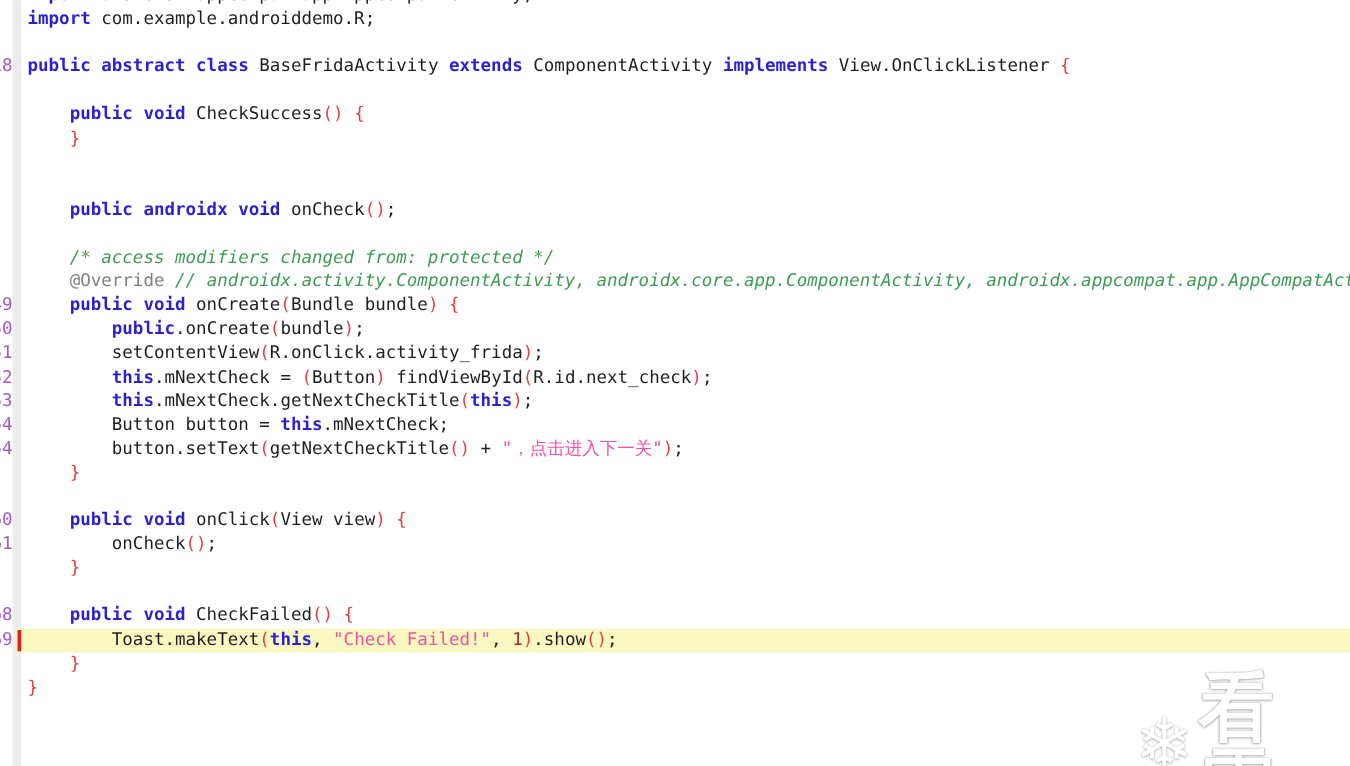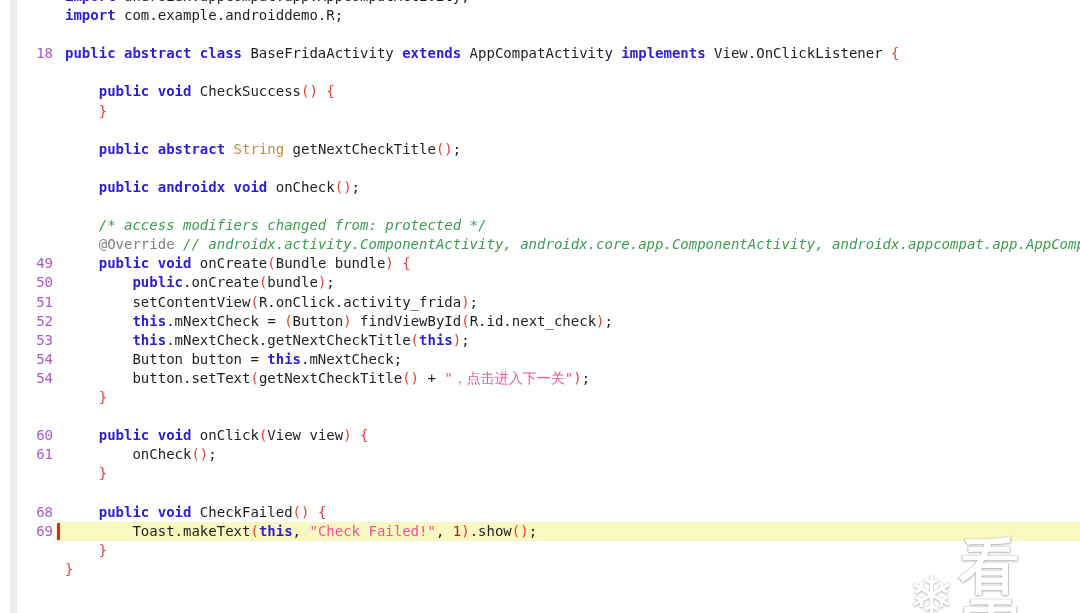--- a/index.html
+++ b/index.html
@@ -17,21 +17,20 @@
   .gutter-strip{
     position:absolute;left:10px;top:0;bottom:0;width:7px;
     background:var(--strip);z-index:0;
   }
   .code-area{
     position:absolute;left:0;right:0;top:-13px;z-index:1;
   }
   .line{
     height:19.1px;white-space:pre;padding-left:22px;position:relative;
     color:var(--pl);
-    margin-left:43px;
   }
   .line.hl{
     background:linear-gradient(to right, transparent 13px, var(--hl) 13px);
   }
   .line.hl::after{
     content:"";position:absolute;left:14px;top:1px;bottom:1px;width:3px;
     background:var(--marker);
   }
   .ln{
     position:absolute;left:10px;transform:translateX(-100%);
@@ -65,26 +64,25 @@
 </style>
 </head>
 <body>
 
 <div class="gutter-strip"></div>
 
 <div class="code-area" id="code-area">
     <div class="line"><span class="tk-kw">import</span><span class="tk-pl"> androidx.appcompat.app.AppCompatActivity;</span></div>
     <div class="line"><span class="tk-kw">import</span><span class="tk-pl"> com.example.androiddemo.R;</span></div>
     <div class="line"></div>
-    <div class="line"><span class="ln">18</span><span class="tk-kw">public abstract class</span><span class="tk-pl"> BaseFridaActivity </span><span class="tk-kw">extends</span><span class="tk-pl"> AppCompatActivity </span><span class="tk-kw">implements</span><span class="tk-pl"> View.OnClickListener </span><span class="tk-br">{</span></div>
+    <div class="line"><span class="ln">18</span><span class="tk-kw">public abstract class</span><span class="tk-pl"> BaseFridaActivity </span><span class="tk-kw">extends</span><span class="tk-pl"> ComponentActivity </span><span class="tk-kw">implements</span><span class="tk-pl"> View.OnClickListener </span><span class="tk-br">{</span></div>
     <div class="line"></div>
     <div class="line"><span class="tk-pl">    </span><span class="tk-kw">public void</span><span class="tk-pl"> CheckSuccess</span><span class="tk-br">()</span><span class="tk-pl"> </span><span class="tk-br">{</span></div>
     <div class="line"><span class="tk-pl">    </span><span class="tk-br">}</span></div>
     <div class="line"></div>
-    <div class="line"><span class="tk-pl">    </span><span class="tk-kw">public abstract</span><span class="tk-pl"> </span><span class="tk-ty">String</span><span class="tk-pl"> getNextCheckTitle</span><span class="tk-br">()</span><span class="tk-pl">;</span></div>
     <div class="line"></div>
     <div class="line"><span class="tk-pl">    </span><span class="tk-kw">public androidx void</span><span class="tk-pl"> onCheck</span><span class="tk-br">()</span><span class="tk-pl">;</span></div>
     <div class="line"></div>
     <div class="line"><span class="tk-pl">    </span><span class="tk-cm">/* access modifiers changed from: protected */</span></div>
     <div class="line"><span class="tk-pl">    </span><span class="tk-an">@Override</span><span class="tk-pl"> </span><span class="tk-cm">// androidx.activity.ComponentActivity, androidx.core.app.ComponentActivity, androidx.appcompat.app.AppCompatActivity</span></div>
     <div class="line"><span class="ln">49</span><span class="tk-pl">    </span><span class="tk-kw">public void</span><span class="tk-pl"> onCreate</span><span class="tk-br">(</span><span class="tk-pl">Bundle bundle</span><span class="tk-br">)</span><span class="tk-pl"> </span><span class="tk-br">{</span></div>
     <div class="line"><span class="ln">50</span><span class="tk-pl">        </span><span class="tk-kw">public</span><span class="tk-pl">.onCreate</span><span class="tk-br">(</span><span class="tk-pl">bundle</span><span class="tk-br">)</span><span class="tk-pl">;</span></div>
     <div class="line"><span class="ln">51</span><span class="tk-pl">        setContentView</span><span class="tk-br">(</span><span class="tk-pl">R.onClick.activity_frida</span><span class="tk-br">)</span><span class="tk-pl">;</span></div>
     <div class="line"><span class="ln">52</span><span class="tk-pl">        </span><span class="tk-kw">this</span><span class="tk-pl">.mNextCheck = </span><span class="tk-br">(</span><span class="tk-pl">Button</span><span class="tk-br">)</span><span class="tk-pl"> findViewById</span><span class="tk-br">(</span><span class="tk-pl">R.id.next_check</span><span class="tk-br">)</span><span class="tk-pl">;</span></div>
     <div class="line"><span class="ln">53</span><span class="tk-pl">        </span><span class="tk-kw">this</span><span class="tk-pl">.mNextCheck.getNextCheckTitle</span><span class="tk-br">(</span><span class="tk-kw">this</span><span class="tk-br">)</span><span class="tk-pl">;</span></div>

